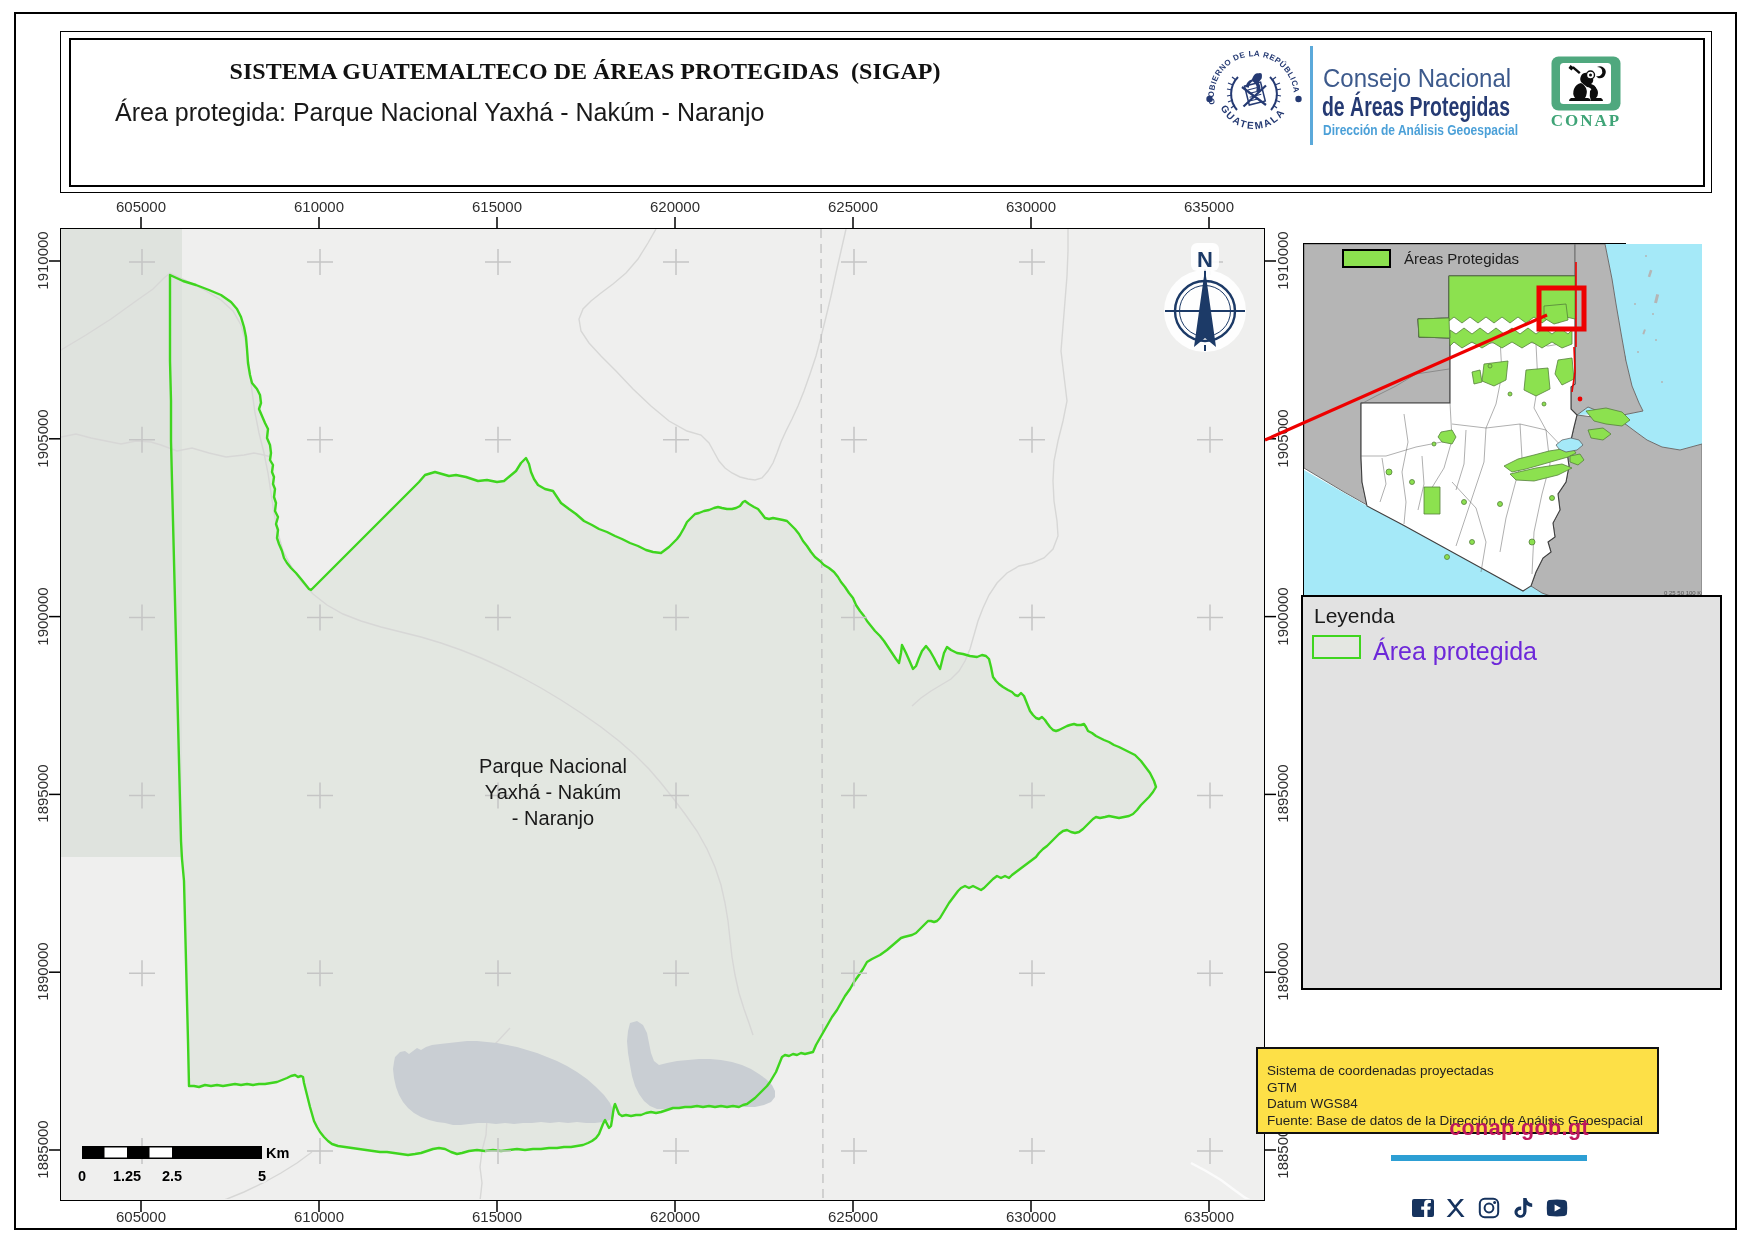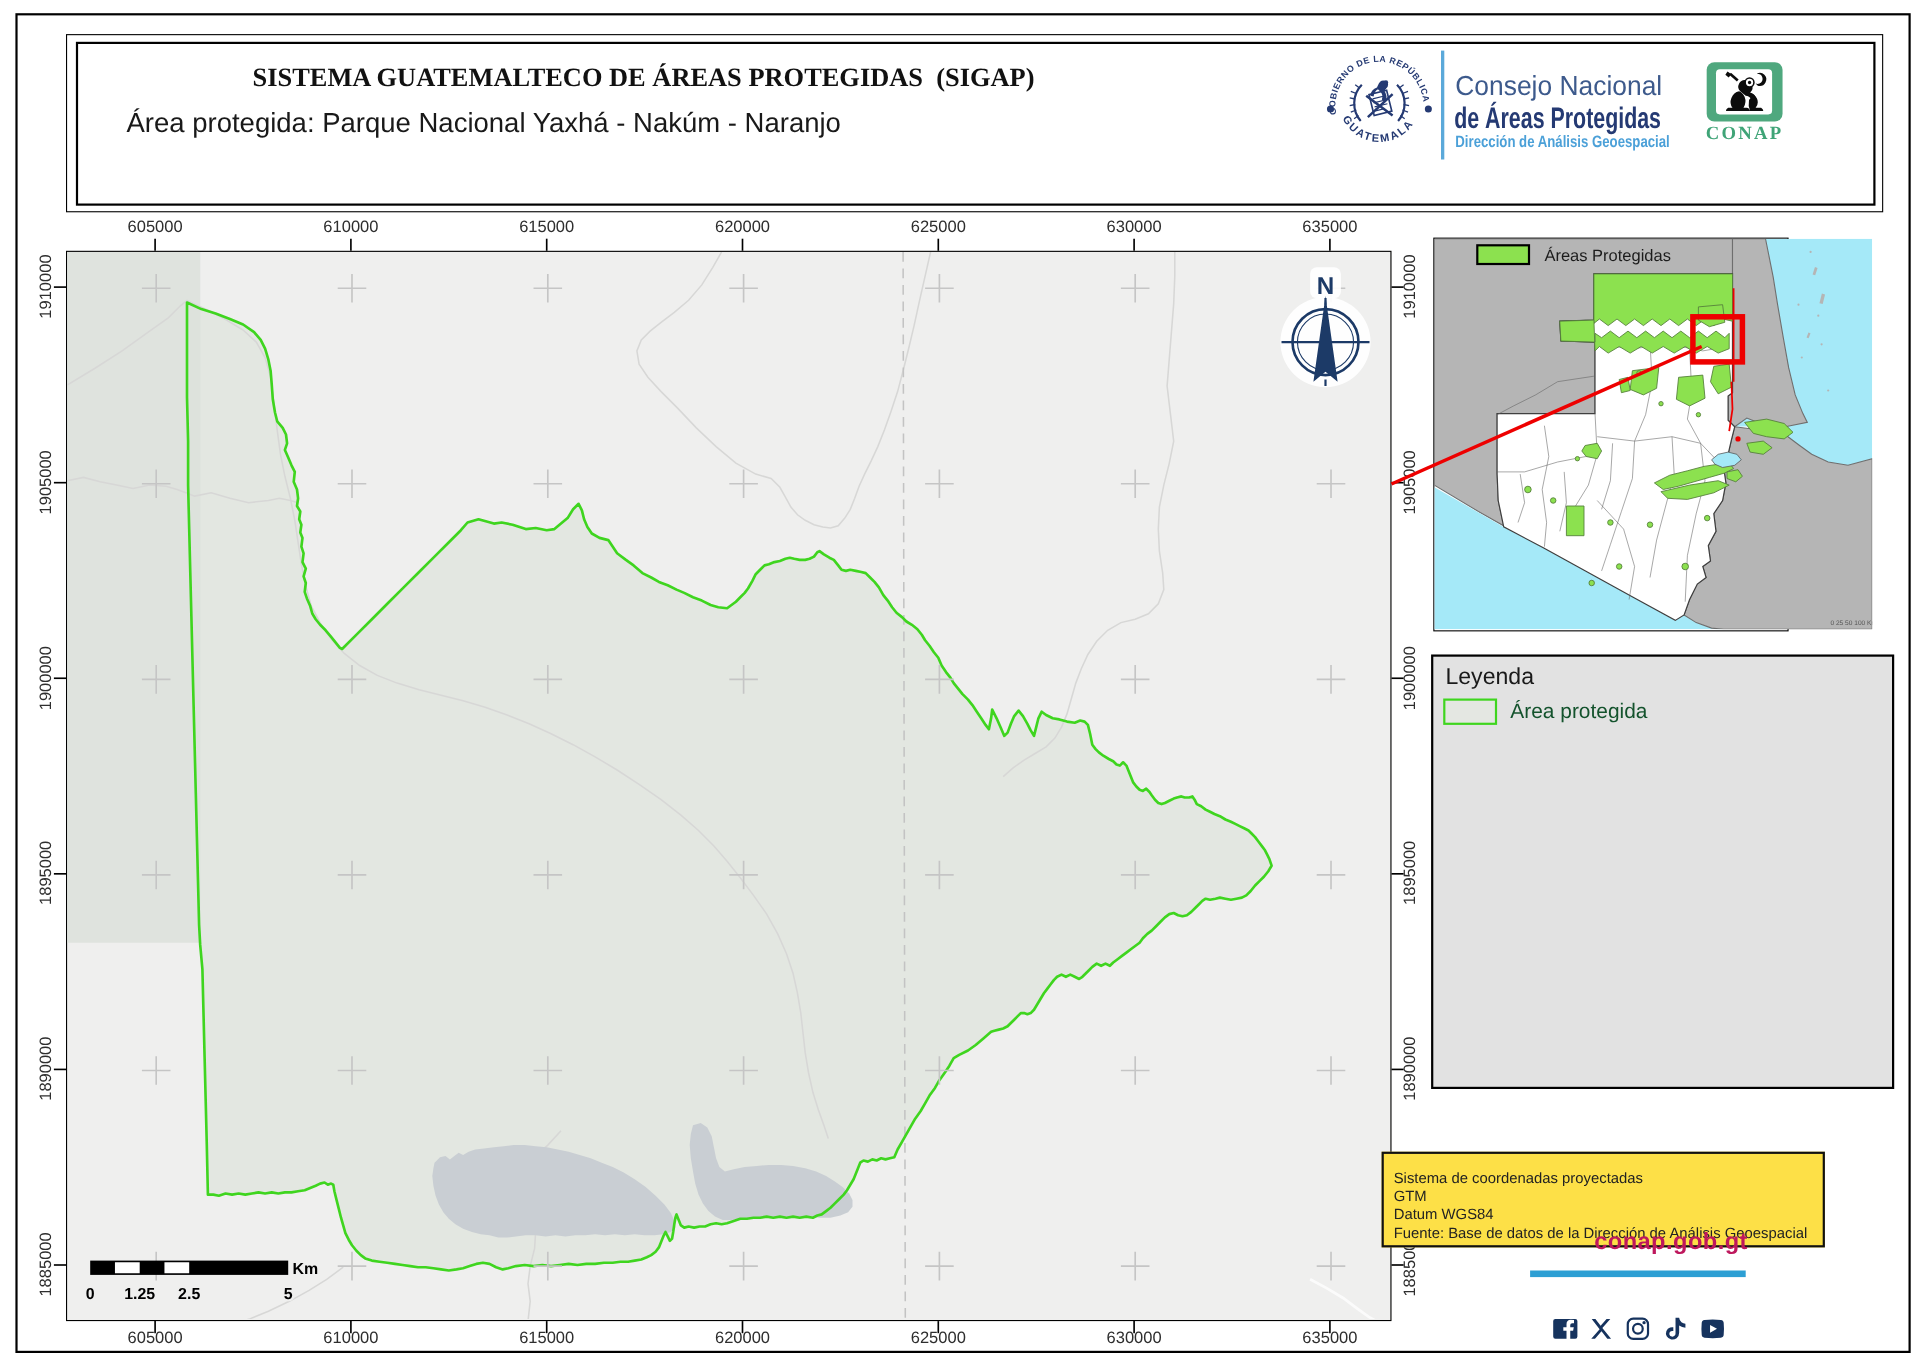--- a/index.html
+++ b/index.html
@@ -140,20 +140,21 @@
         <path d="M958,922 h26 M971,909 v26"></path>
         <path d="M1136,33 h26 M1149,20 v26"></path>
         <path d="M1136,210.8 h26 M1149,197.8 v26"></path>
         <path d="M1136,388.6 h26 M1149,375.6 v26"></path>
         <path d="M1136,566.4 h26 M1149,553.4 v26"></path>
         <path d="M1136,744.2 h26 M1149,731.2 v26"></path>
         <path d="M1136,922 h26 M1149,909 v26"></path>
       </g>
 </svg>
 
+<div class="abs" style="left:392px;top:524px;width:200px;text-align:center;font-size:20px;color:#1a1a1a;line-height:26px">Parque Nacional<br>Yaxhá - Nakúm<br>- Naranjo</div>
 
 <svg class="abs" style="left:1096px;top:12px" width="96" height="120" viewBox="0 0 96 120">
   <circle cx="48" cy="70" r="41" fill="#fff" opacity="0.92"></circle>
   <rect x="34" y="2" width="28" height="28" rx="6" fill="#fff" opacity="0.9"></rect>
   <text x="48" y="26" text-anchor="middle" font-size="22" font-weight="bold" fill="#1c3a67">N</text>
   <g stroke="#1c3a67" fill="none">
     <circle cx="48" cy="70" r="30" stroke-width="2.4"></circle>
     <circle cx="48" cy="70" r="25.5" stroke-width="1"></circle>
     <path d="M8,70 H88" stroke-width="2"></path>
     <path d="M48,30 V36 M48,104 V110" stroke-width="2"></path>
@@ -195,21 +196,21 @@
 <div class="ylab" style="left:-18px;top:785px">1895000</div>
 <div class="ylab" style="left:-18px;top:963px">1890000</div>
 <div class="ylab" style="left:-18px;top:1141px">1885000</div>
 <div class="ylab" style="left:1222px;top:252px">1910000</div>
 <div class="ylab" style="left:1222px;top:430px">1905000</div>
 <div class="ylab" style="left:1222px;top:608px">1900000</div>
 <div class="ylab" style="left:1222px;top:785px">1895000</div>
 <div class="ylab" style="left:1222px;top:963px">1890000</div>
 <div class="ylab" style="left:1222px;top:1141px">1885000</div>
 
-<div class="abs" style="left:1303px;top:216px;width:323px;height:358px;border:1.6px solid #000;background:#fff;box-sizing:border-box">
+<div class="abs" style="left:1303px;top:243px;width:323px;height:358px;border:1.6px solid #000;background:#fff;box-sizing:border-box">
 <svg width="398" height="355" viewBox="0 0 398 355">
 
   <polygon points="0,0 271,0 271,32 145,32 145,74 114,75 115,93 146,94 146,159 57,159 57,214 58,238 63,261 40,248 0,224" fill="#b5b5b5" stroke="#6e6e6e" stroke-width="1"></polygon>
 
   <polygon points="301,0 398,0 398,200 376,206 358,203 343,196 332,188 316,176 303,170 273,171 284,163 299,169 319,171 339,167 335,159 328,142 322,117 317,89 312,60 308,35 304,15" fill="#a5e9f8"></polygon>
 
   <polygon points="0,226 63,262 99,281 139,303 179,325 219,347 227,342 238,349 252,354 263,355 0,355" fill="#a5e9f8"></polygon>
 
   <polygon points="271,0 301,0 304,15 308,35 312,60 317,89 322,117 328,142 335,159 339,167 319,171 299,169 284,163 273,171 267,165 267,143 271,140" fill="#b5b5b5" stroke="#6e6e6e" stroke-width="1"></polygon>
 
@@ -323,21 +324,21 @@
   <rect x="1539" y="288" width="45" height="41" fill="none" stroke="#ee0000" stroke-width="5"></rect>
 
   <path d="M1576,262 L1576,347 M1574,347 L1575,372 M1575,372 L1572,392" stroke="#ee0000" stroke-width="1.6" fill="none"></path>
   <circle cx="1580" cy="399" r="2.4" fill="#ee0000"></circle>
 </svg>
 
 <div class="abs" style="left:1301px;top:595px;width:421px;height:395px;border:2px solid #000;background:#e2e2e2;box-sizing:border-box">
   <div class="abs" style="left:11px;top:7px;font-size:21px;color:#1a1a1a">Leyenda</div>
 
   <div class="abs" style="left:9px;top:38px;width:45px;height:20px;border:2.5px solid #3fd51f;background:#e4e7e2"></div>
-  <div class="abs" style="left:70px;top:40px;font-size:19px;color:#14532d">Área protegida</div>
+  <div class="abs" style="left:70px;top:40px;font-size:25px;color:#6d28d9">Área protegida</div>
 </div>
 
 <div class="abs" style="left:1256px;top:1047px;width:403px;height:87px;border:2.5px solid #111;background:#fde047;box-sizing:border-box">
   <div class="abs" style="left:9px;top:14px;font-size:13.5px;line-height:16.5px;color:#222">
   Sistema de coordenadas proyectadas<br>GTM<br>Datum WGS84<br>Fuente: Base de datos de la Dirección de Análisis Geoespacial</div>
 </div>
 
 <div class="abs" style="left:1391px;top:1155px;width:196px;height:5.5px;background:#2d9fd4"></div>
 
 <div class="abs" style="left:1389px;top:1116px;width:200px;text-align:right;font-size:21.5px;font-weight:bold;color:#be185d;letter-spacing:0.4px">conap.gob.gt</div>

